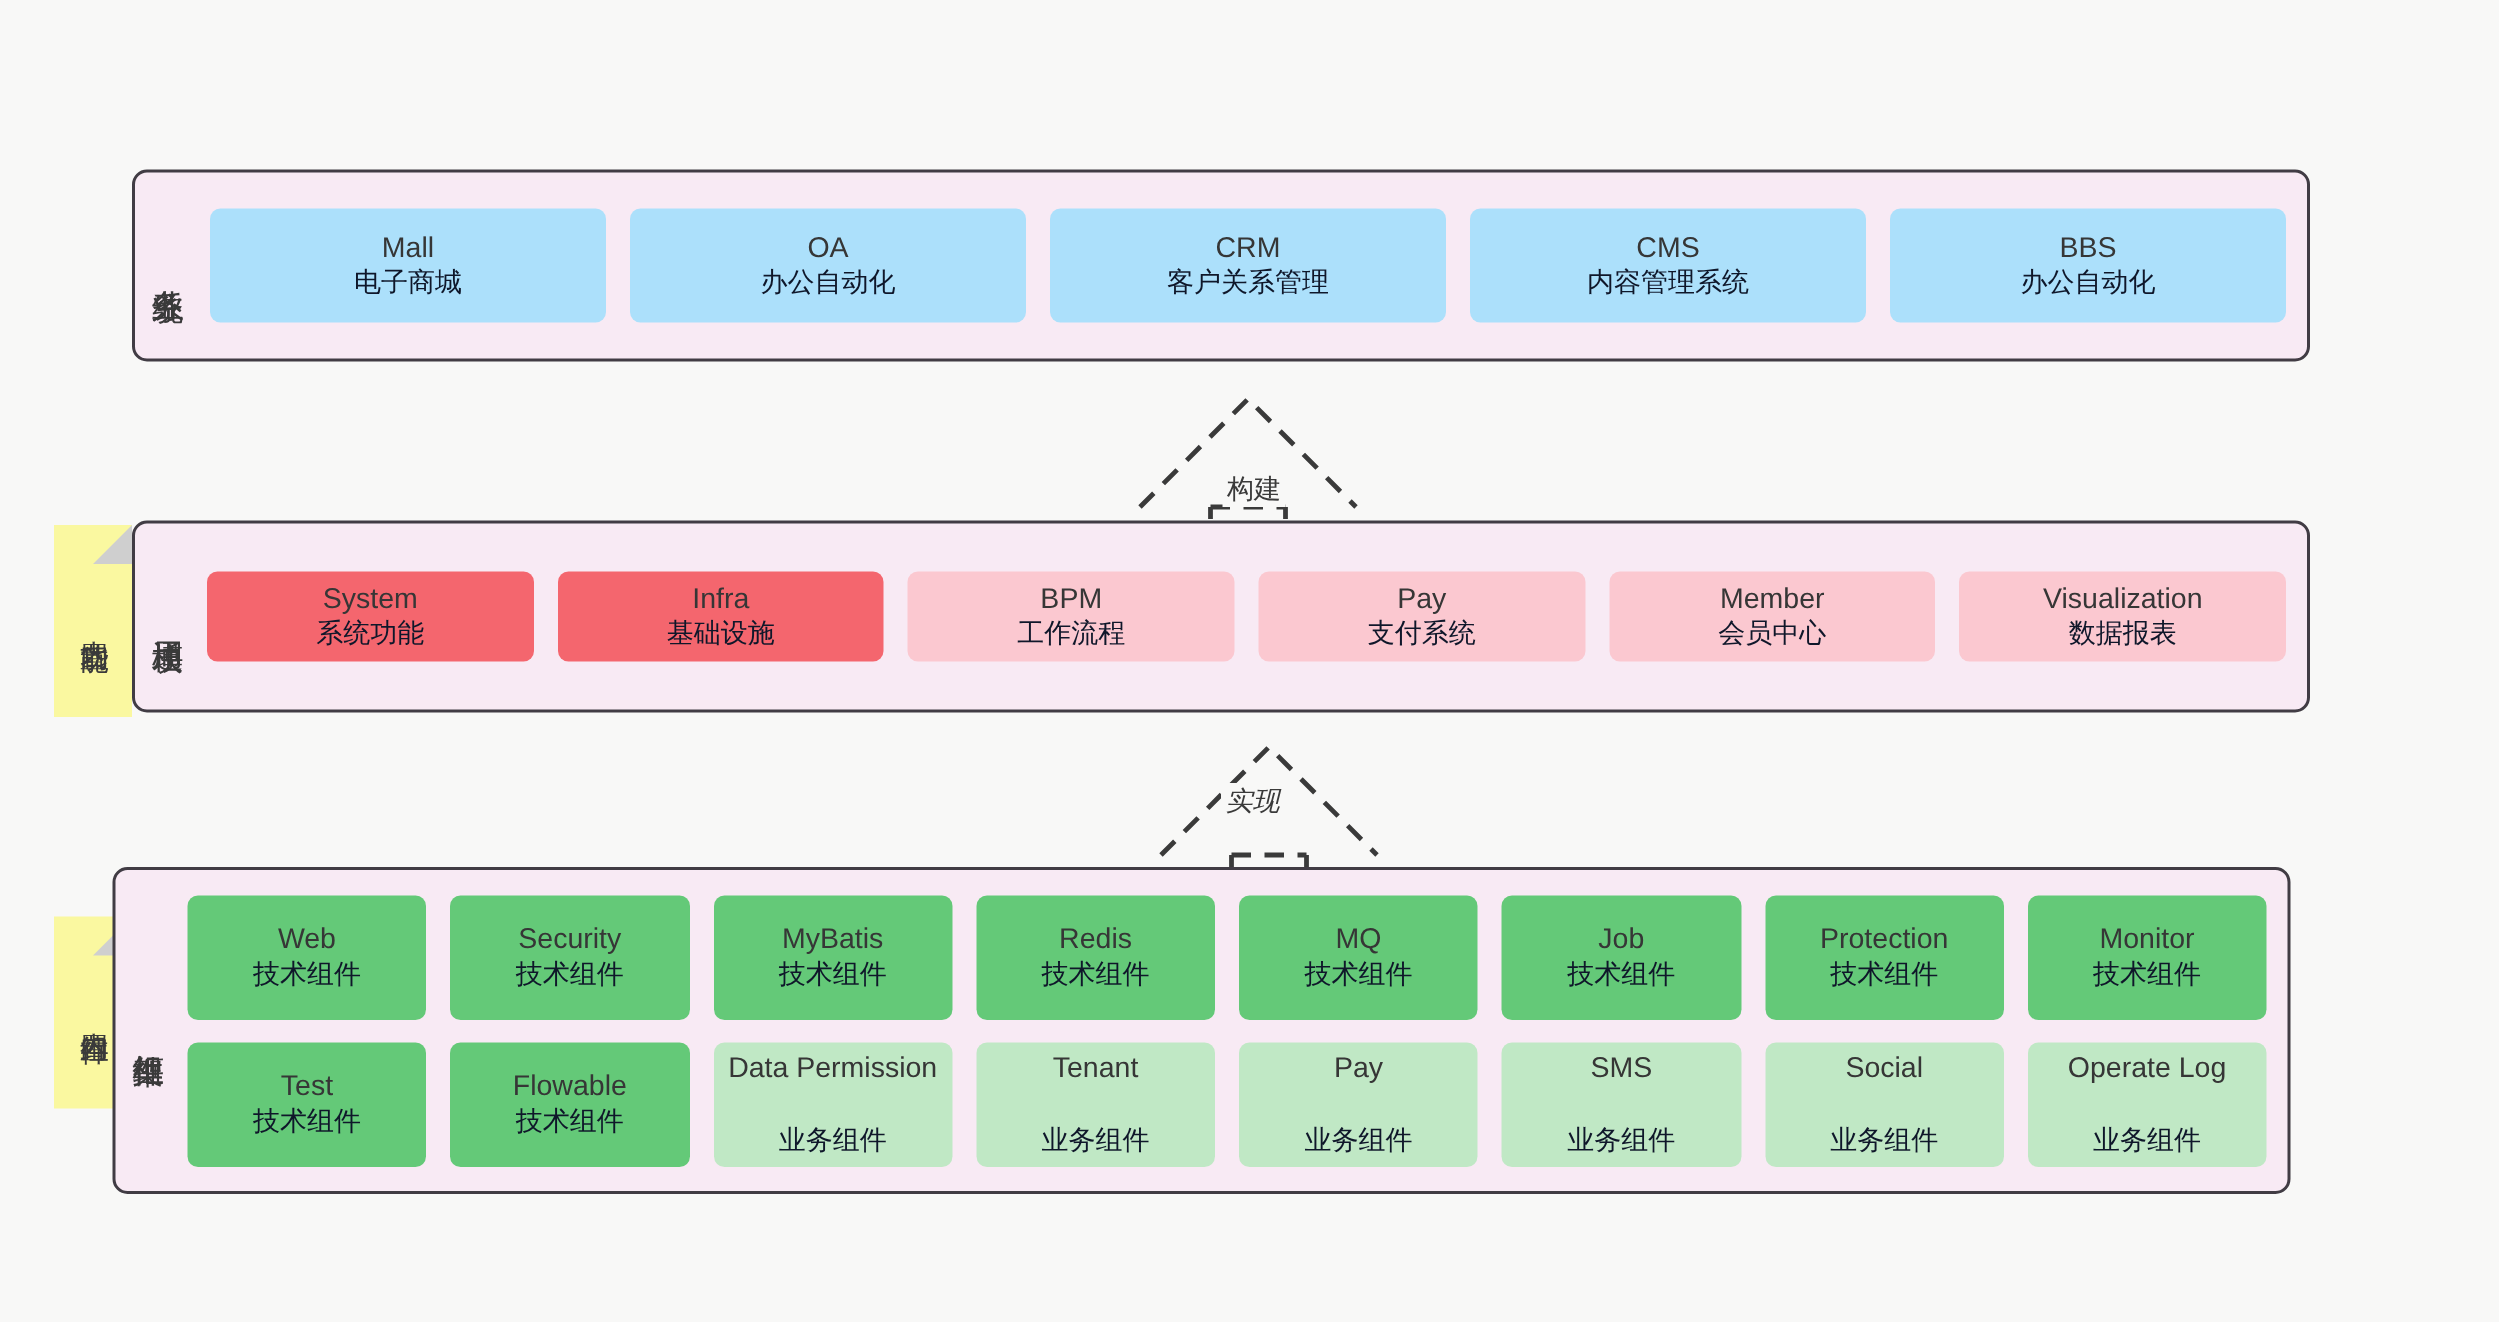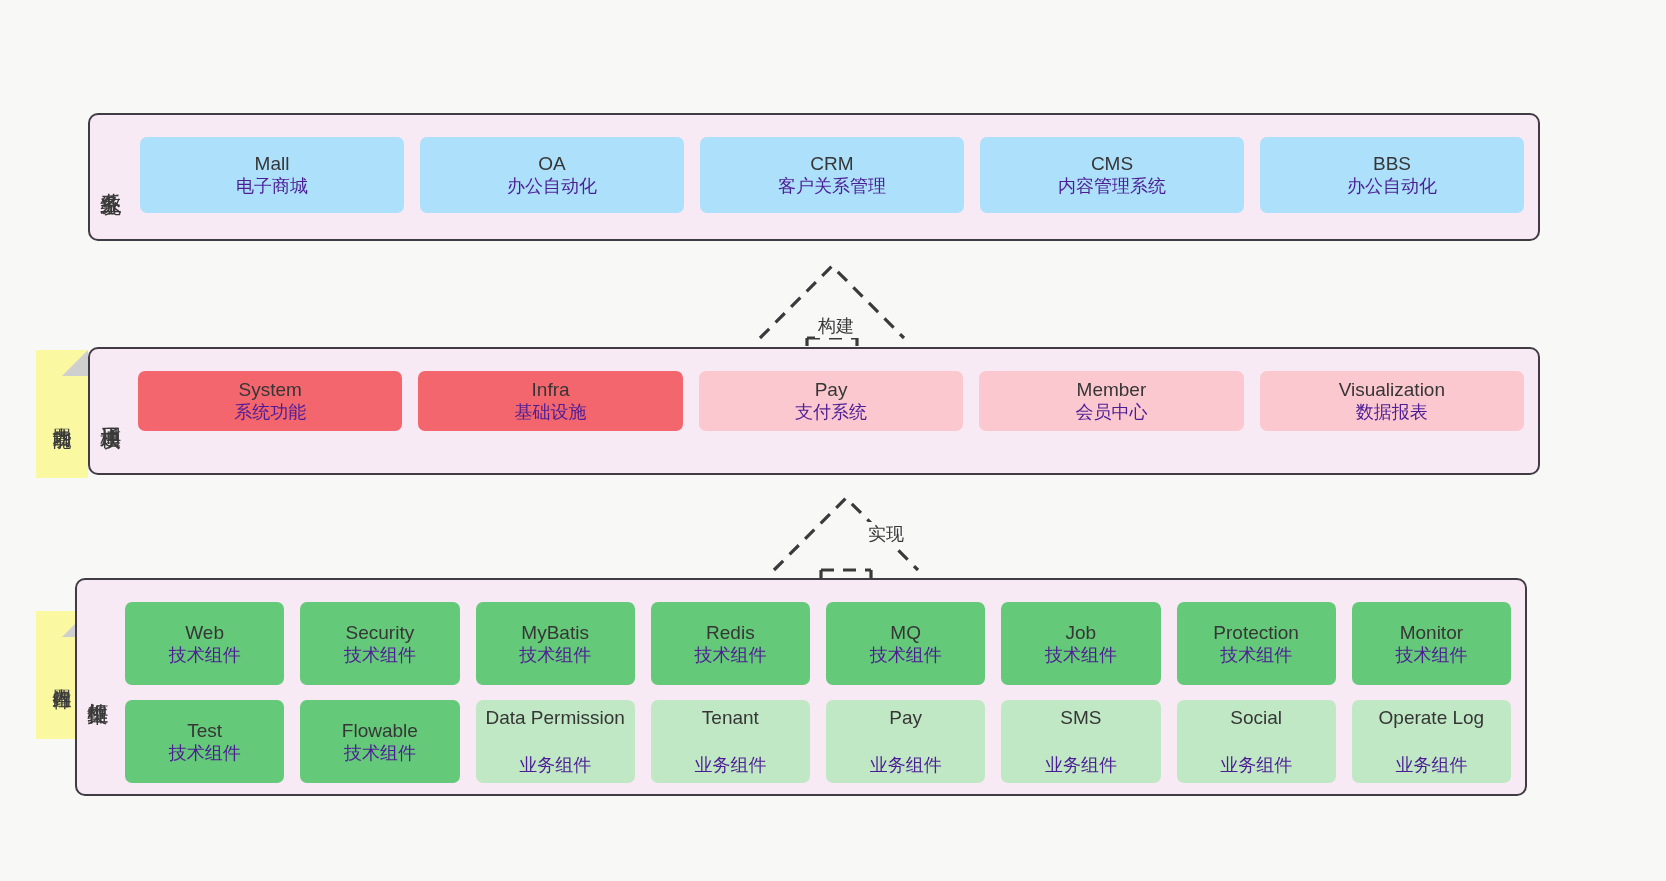--- a/index.html
+++ b/index.html
@@ -48,23 +48,23 @@
     writing-mode: vertical-rl;
     text-orientation: upright;
     white-space: nowrap;
     user-select: none;
   }
 
   .layer-body {
     flex: 1 1 auto;
     display: flex;
     flex-direction: column;
+    justify-content: center;
     gap: 16px;
     padding: 0 14px 0 6px;
-    margin-top: 22px;
   }
 
   .card-row {
     display: flex;
     gap: 16px;
     align-items: stretch;
   }
 
   .card {
     flex: 1 1 0;
@@ -79,21 +79,21 @@
     box-sizing: border-box;
   }
   .card .en {
     font-size: 19px;
     line-height: 1.22;
     color: #363636;
   }
   .card .cn {
     font-size: 18px;
     line-height: 1.25;
-    color: #4c1d95;
+    color: #0f172a;
   }
 
   
   .c-blue       { background: #ace0fb; }
   .c-red        { background: #f4666e; }
   .c-pink       { background: #fbc8d0; }
   .c-green      { background: #64c978; }
   .c-lightgreen { background: #c0e8c5; gap: 25px; }
 
   
@@ -149,21 +149,21 @@
     font-size: 18px;
     color: #3a3a3a;
     background: #f8f8f7;
     padding: 0 3px;
     white-space: nowrap;
     user-select: none;
   }
   #connector-build   { left: 752px; top: 256px; width: 160px; height: 90px; }
   #connector-impl    { left: 766px; top: 488px; width: 160px; height: 90px; }
   #label-build { left: 815px; top: 290px; margin-top: 24px; }
-  #label-impl  { left: 865px; top: 522px; }
+  #label-impl  { left: 814px; top: 522px; font-style: italic; }
 </style>
 </head>
 <body>
 
 <div id="canvas">
 
   <div class="layer" id="layer-business">
     <div class="layer-title">业务系统</div>
     <div class="layer-body">
       <div class="card-row">
@@ -207,20 +207,24 @@
       <div class="card-row">
         <div class="card c-red">
           <span class="en">System</span>
           <span class="cn">系统功能</span>
         </div>
         <div class="card c-red">
           <span class="en">Infra</span>
           <span class="cn">基础设施</span>
         </div>
         <div class="card c-pink">
+          <span class="en">BPM</span>
+          <span class="cn">工作流程</span>
+        </div>
+        <div class="card c-pink">
           <span class="en">Pay</span>
           <span class="cn">支付系统</span>
         </div>
         <div class="card c-pink">
           <span class="en">Member</span>
           <span class="cn">会员中心</span>
         </div>
         <div class="card c-pink">
           <span class="en">Visualization</span>
           <span class="cn">数据报表</span>

